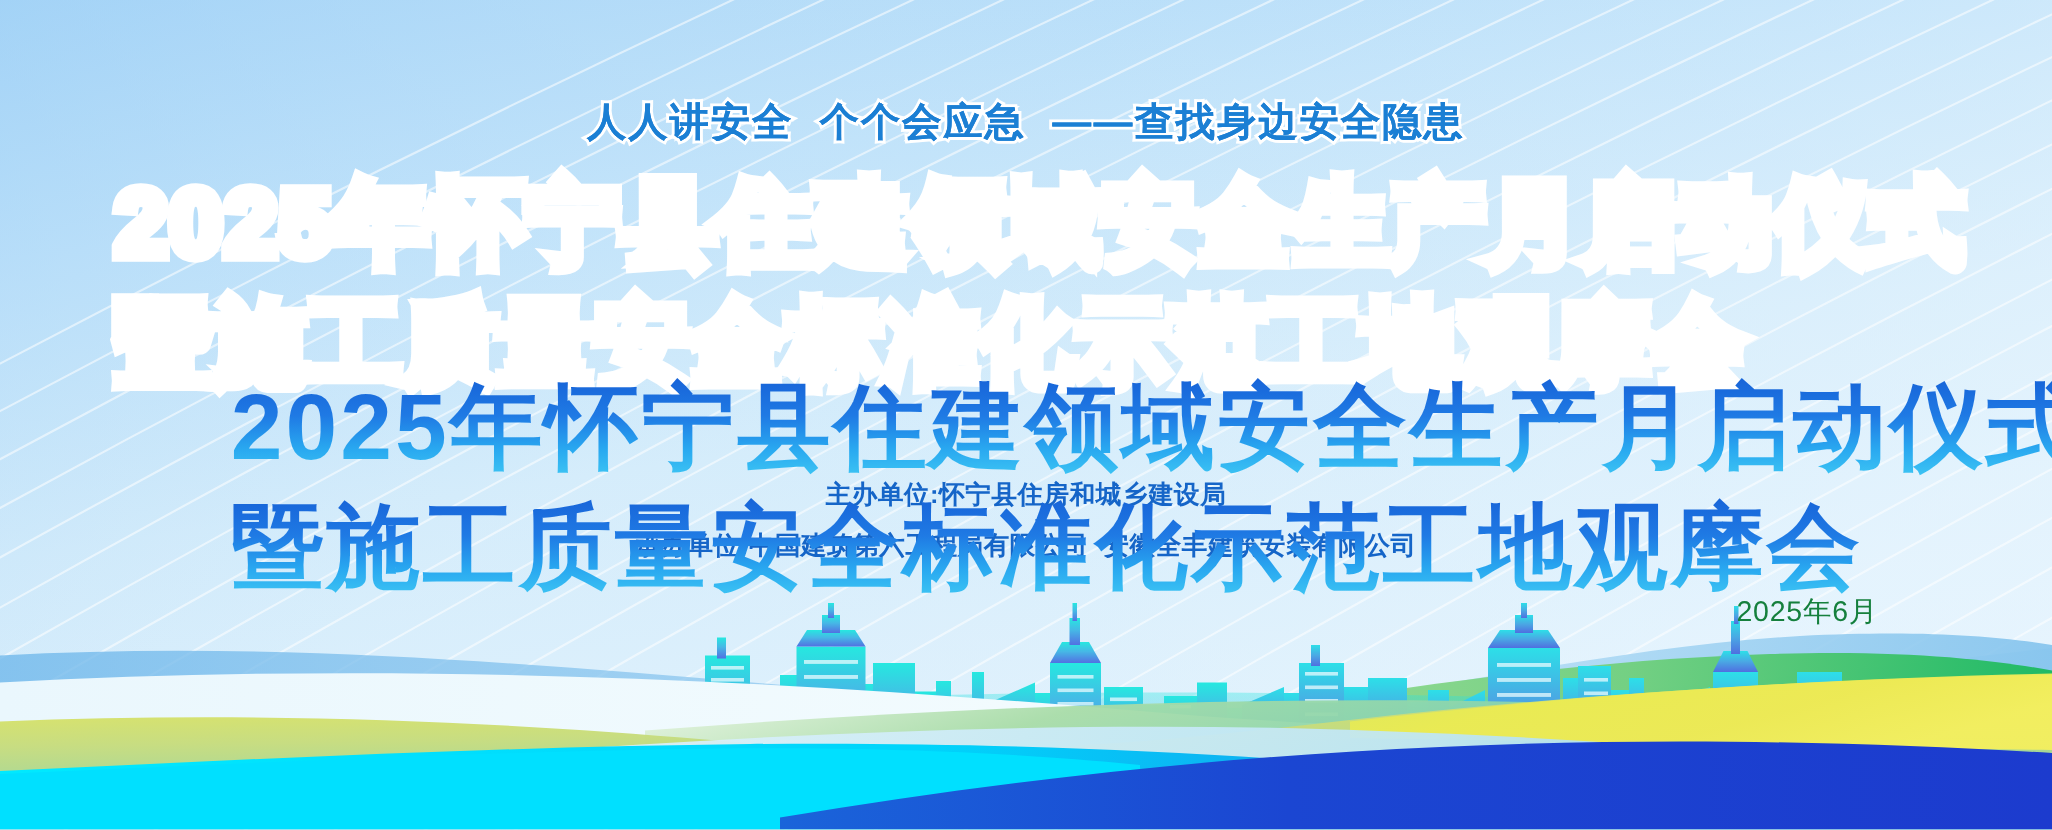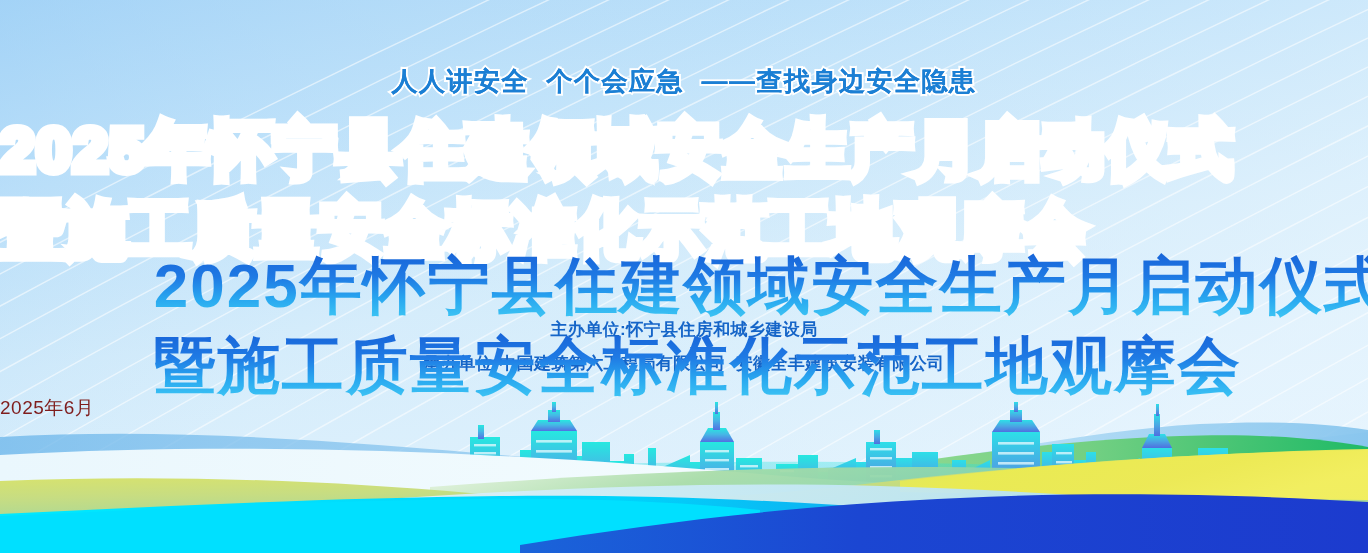--- a/index.html
+++ b/index.html
@@ -37,21 +37,21 @@
   .slogan-fill{
     position:absolute;top:64px;left:0;width:1368px;
     text-align:center;
     font-size:26px;font-weight:bold;letter-spacing:1.5px;
     color:#1b7fd4;
     white-space:pre;
   }
 
   
   .title-wrap{
-    position:absolute;left:0;width:1208px;
+    position:absolute;left:0;width:1208px;text-align:center;
   }
   .t1{top:116px;}
   .t2{top:196px;}
 
   .title-line{
     position:relative;display:inline-block;
     font-size:62px;
     font-weight:bold;
     letter-spacing:2px;
     line-height:68px;
@@ -79,23 +79,23 @@
     position:absolute;left:0;width:1368px;text-align:center;
     color:#1565c8;
     font-size:17px;
     font-weight:bold;
     letter-spacing:.4px;
     white-space:pre;
   }
   .org1{top:318px;}
   .org2{top:352px;}
   .date{
-    position:absolute;left:0;width:1252px;text-align:left;
+    position:absolute;left:0;width:1252px;text-align:right;
     top:395px;
-    color:#7f1d1d;
+    color:#15803d;
     font-size:19px;
     font-weight:normal;
     letter-spacing:.5px;
   }
 </style>
 </head>
 <body>
 
 <div id="stage">
 

